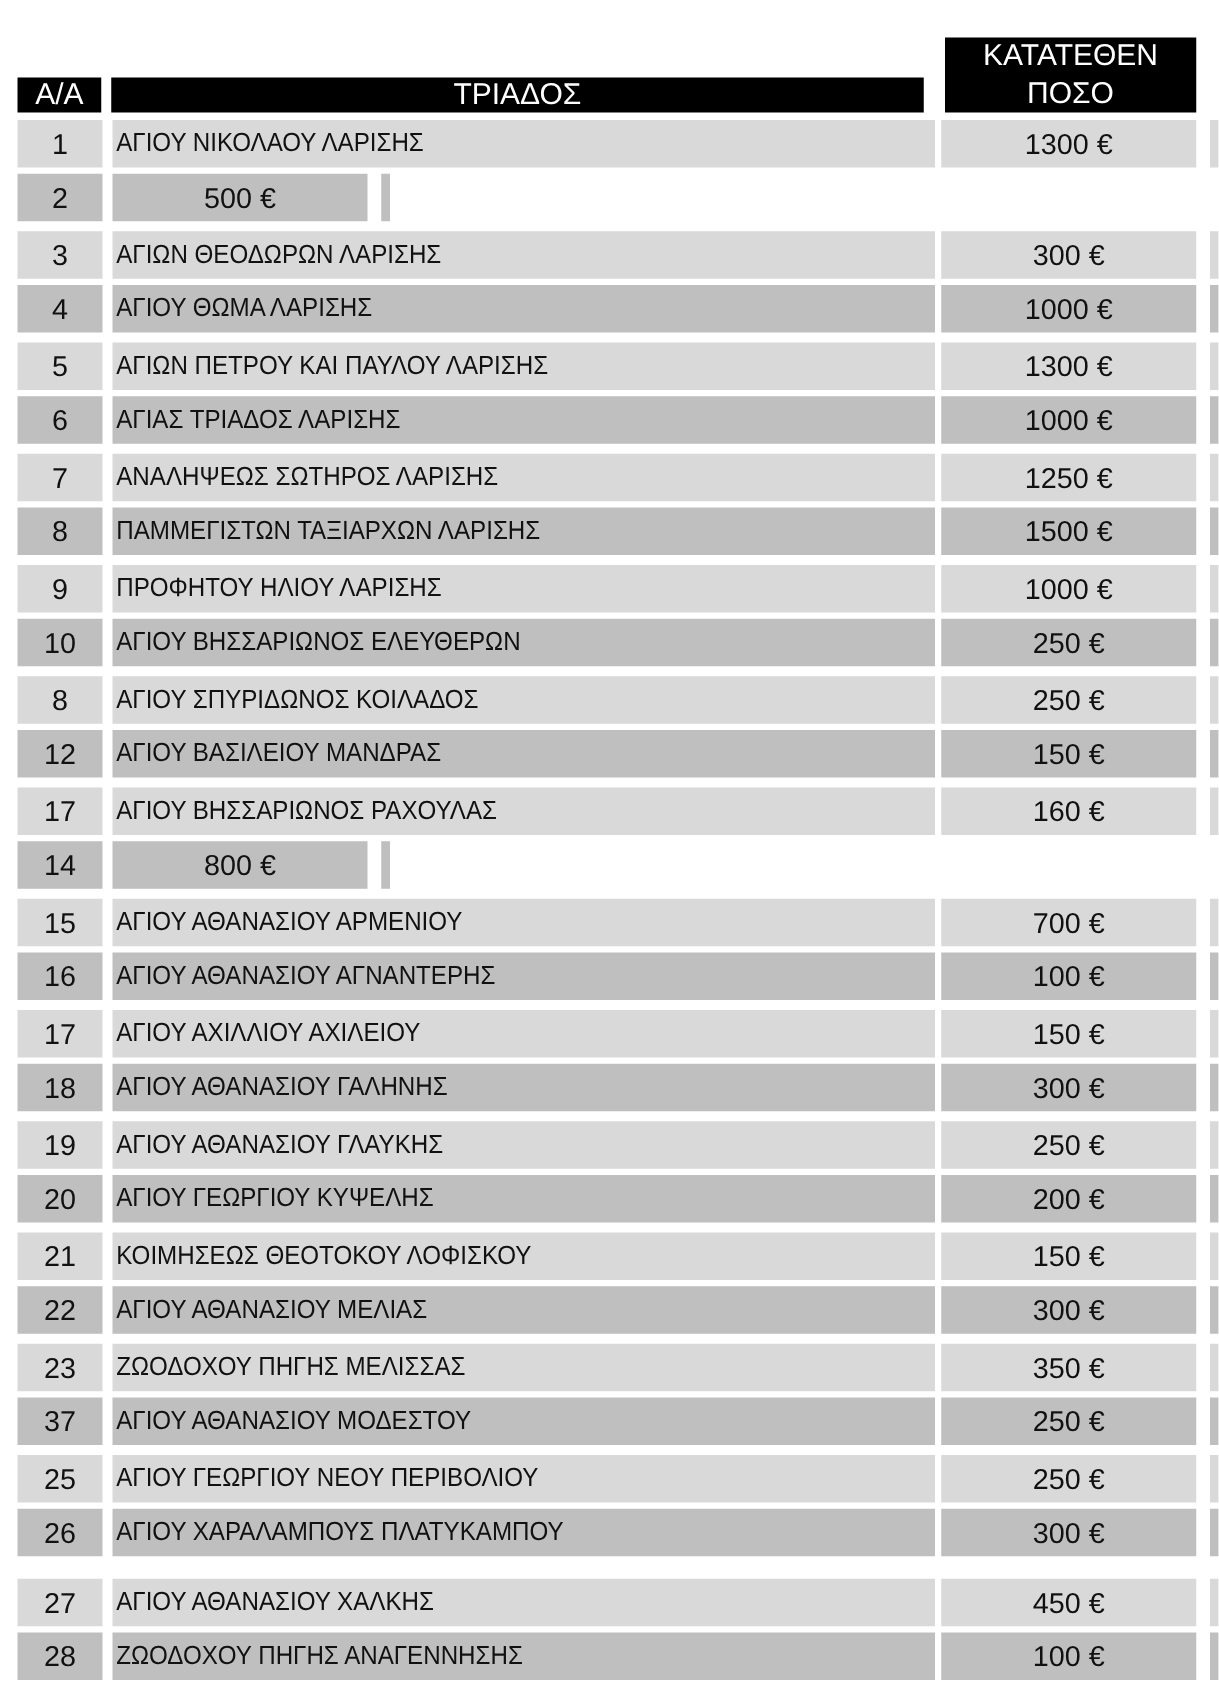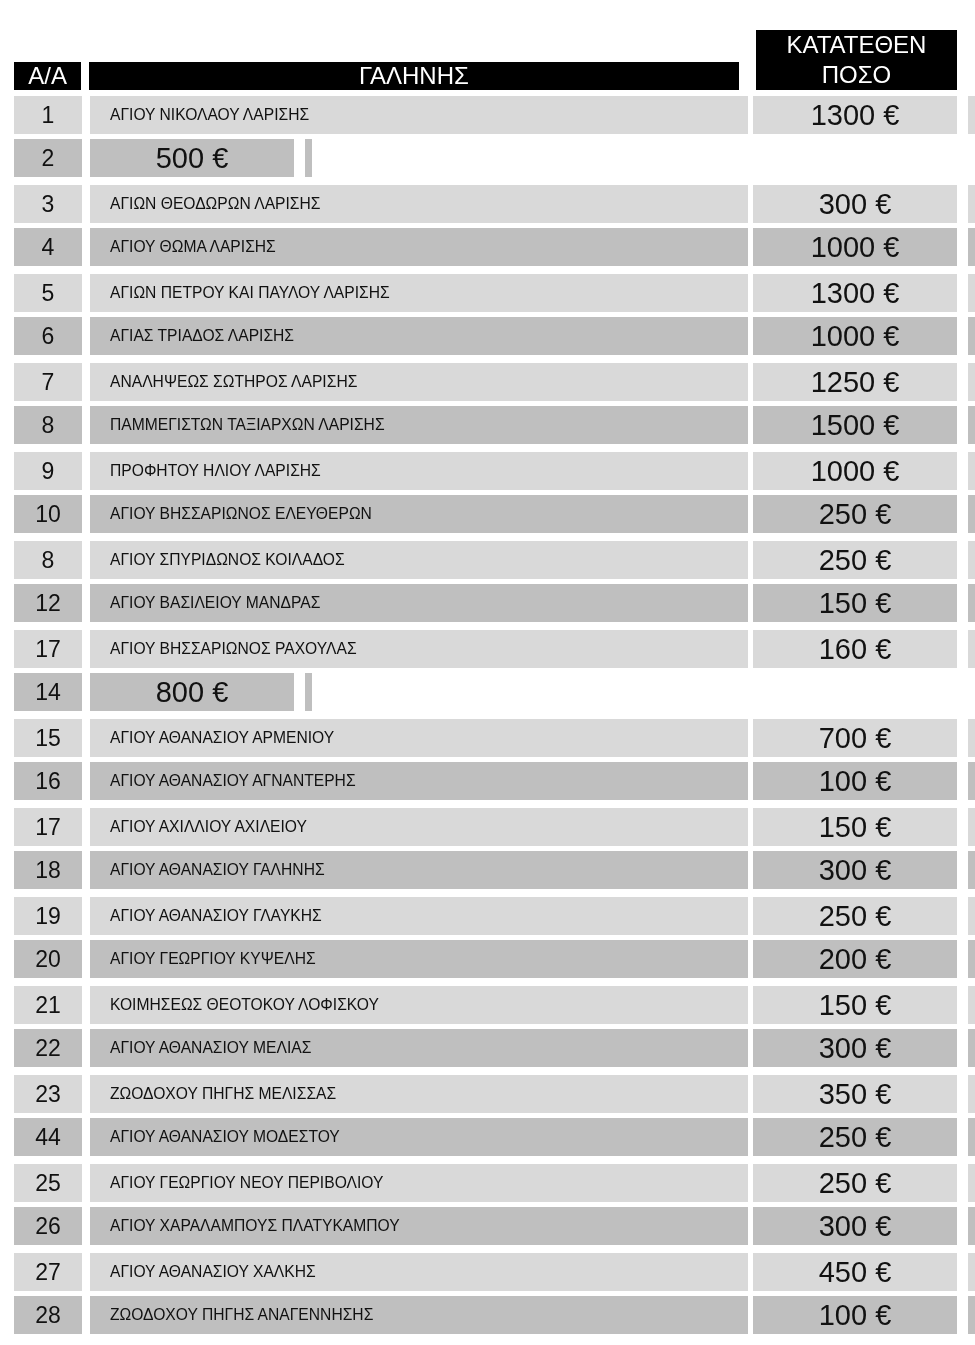--- a/index.html
+++ b/index.html
@@ -17,48 +17,48 @@
     left: 14px;
     top: 18px;
     width: 961px;
   }
   .row {
     display: flex;
     height: 38px;
     margin-bottom: 5px;
   }
   .row.pair-end { margin-bottom: 8px; }
-  .row.extra-gap { margin-top: 8px; border-radius: 11px; }
+  .row.extra-gap { margin-top: 18px; border-radius: 11px; }
   .row.header {
     height: 72px;
     margin-bottom: 6px;
     align-items: flex-end;
   }
   .cell {
     display: flex;
     align-items: center;
     justify-content: center;
     box-sizing: border-box;
   }
   .cell.num   { width: 68px;  margin-right: 8px;  font-size: 23px; }
   .cell.name  {
     width: 658px; margin-right: 5px;
     justify-content: flex-start;
-    padding-left: 20px;
-    font-size: 17px;
+    padding-left: 3px;
+    font-size: 21px;
     overflow: hidden;
     white-space: nowrap;
   }
   .cell.name .cond {
     display: inline-block;
     transform: scaleX(0.92);
     transform-origin: 0 50%;
     white-space: nowrap;
   }
-  .cell.amt   { width: 204px; margin-right: 11px; font-size: 29px; }
+  .cell.amt   { width: 204px; margin-right: 11px; font-size: 23px; }
   .cell.sliver { width: 7px; }
 
   .row.light .cell { background: var(--row-light, #d9d9d9); }
   .row.dark  .cell { background: var(--row-dark, #bfbfbf); }
 
   .row.header .cell {
     background: var(--header-bg, #000000);
     color: var(--header-text, #ffffff);
     font-size: 24px;
     text-align: center;
@@ -67,21 +67,21 @@
   .row.header .cell.amt  { white-space: pre-line; line-height: 30px; margin-left: 12px; }
   .row.header .cell.sliver { background: transparent; }
 </style>
 </head>
 <body>
 
 <div class="page">
   <div class="table">
     <div class="row header">
       <div class="cell num">Α/Α</div>
-      <div class="cell name">ΓΑΛΗΝΗΣ</div>
+      <div class="cell name">ΤΡΙΑΔΟΣ</div>
       <div class="cell amt">ΚΑΤΑΤΕΘΕΝ
 ΠΟΣΟ</div>
       <div class="cell sliver"></div>
     </div>
     <div id="rows">
         <div class="row light">
           <div class="cell num">1</div>
           <div class="cell name">
             <span class="cond">ΑΓΙΟΥ ΝΙΚΟΛΑΟΥ ΛΑΡΙΣΗΣ</span>
           </div>
@@ -252,21 +252,21 @@
         </div>
         <div class="row light">
           <div class="cell num">23</div>
           <div class="cell name">
             <span class="cond">ΖΩΟΔΟΧΟΥ ΠΗΓΗΣ ΜΕΛΙΣΣΑΣ</span>
           </div>
           <div class="cell amt">350 €</div>
           <div class="cell sliver"></div>
         </div>
         <div class="row dark pair-end">
-          <div class="cell num">44</div>
+          <div class="cell num">37</div>
           <div class="cell name">
             <span class="cond">ΑΓΙΟΥ ΑΘΑΝΑΣΙΟΥ ΜΟΔΕΣΤΟΥ</span>
           </div>
           <div class="cell amt">250 €</div>
           <div class="cell sliver"></div>
         </div>
         <div class="row light">
           <div class="cell num">25</div>
           <div class="cell name">
             <span class="cond">ΑΓΙΟΥ ΓΕΩΡΓΙΟΥ ΝΕΟΥ ΠΕΡΙΒΟΛΙΟΥ</span>

